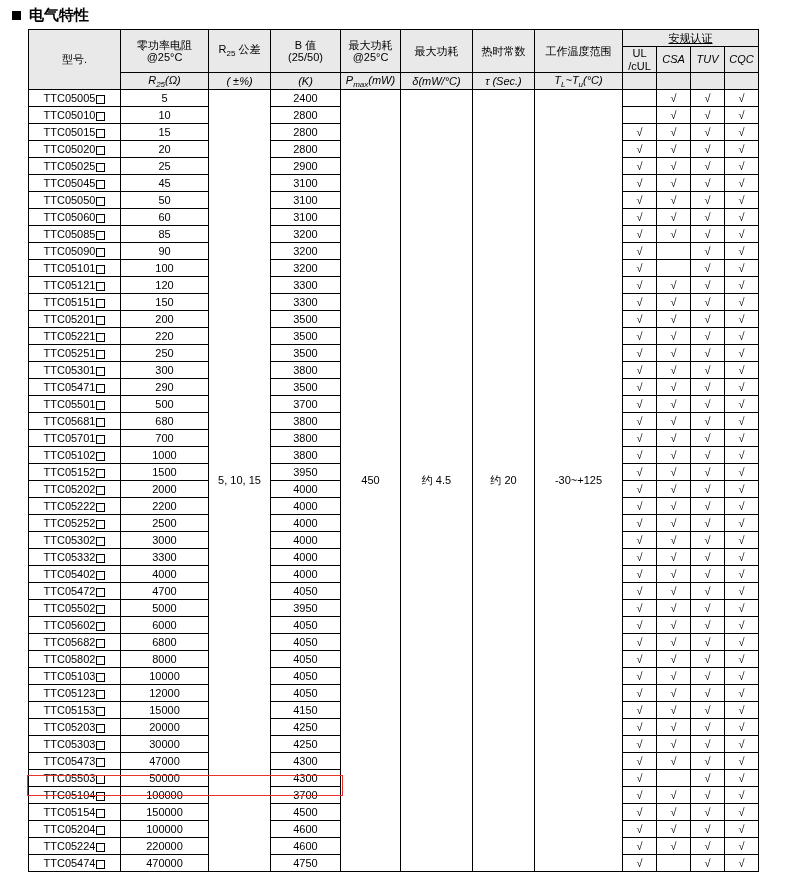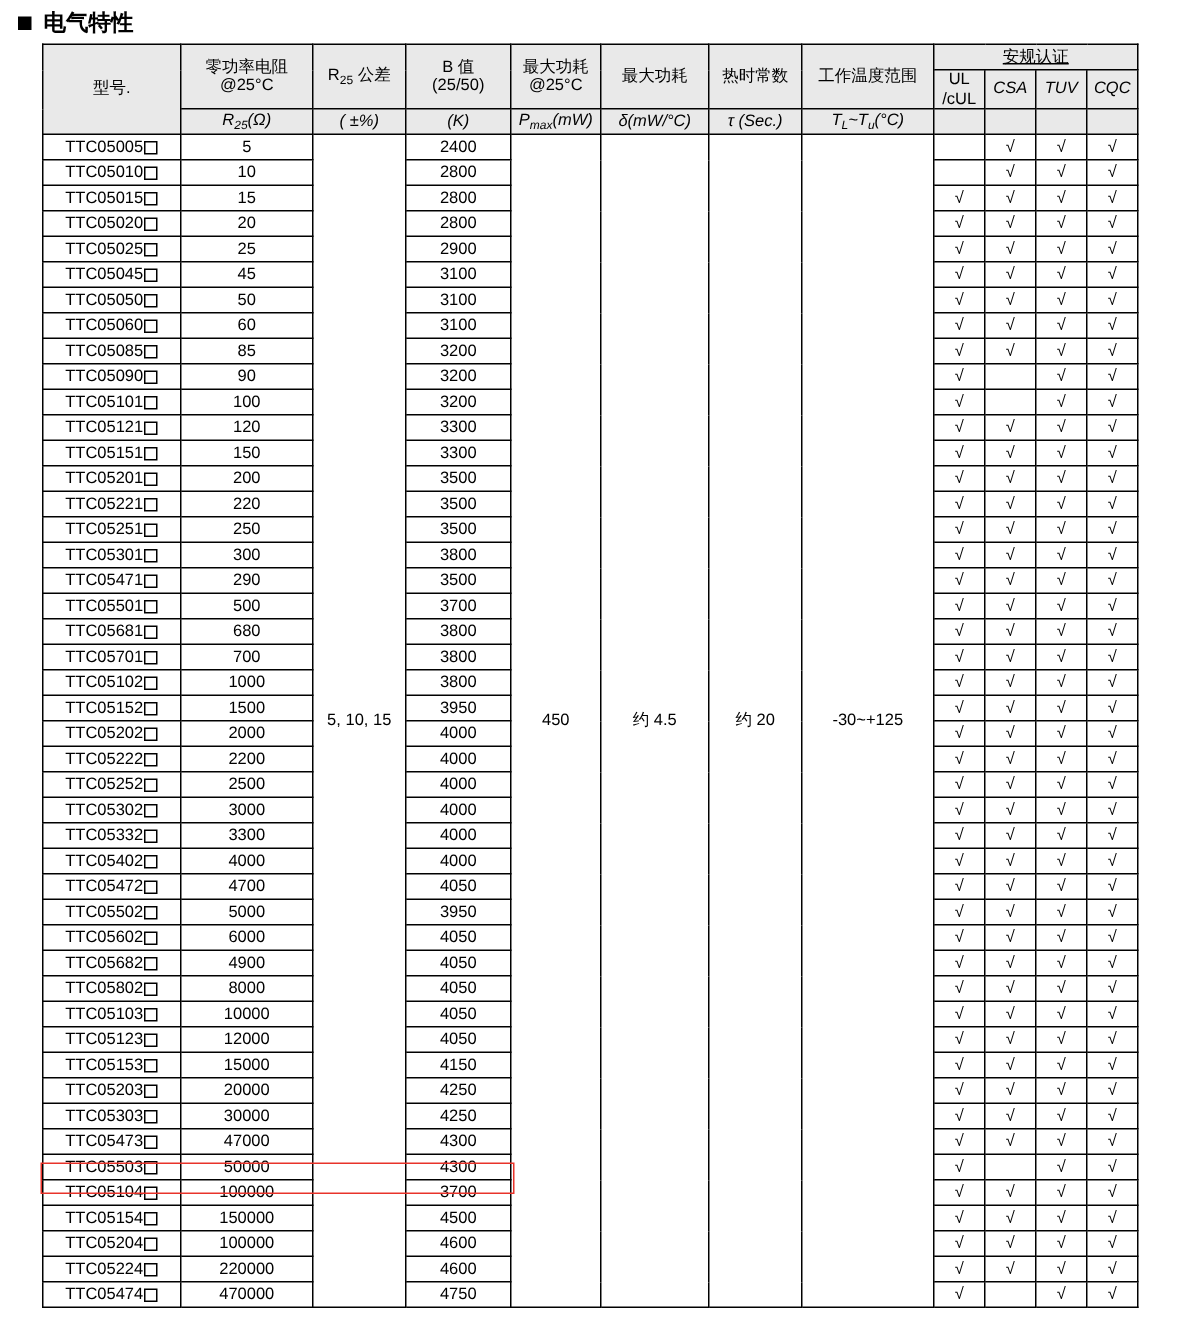--- a/index.html
+++ b/index.html
@@ -488,21 +488,21 @@
           <td class="model"><span>TTC05602</span><span class="sq"></span></td>
           <td class="r25">6000</td>
           <td>4050</td>
           <td class="check">√</td>
           <td class="check">√</td>
           <td class="check">√</td>
           <td class="check">√</td>
         </tr>
         <tr>
           <td class="model"><span>TTC05682</span><span class="sq"></span></td>
-          <td class="r25">4900</td>
+          <td class="r25">6800</td>
           <td>4050</td>
           <td class="check">√</td>
           <td class="check">√</td>
           <td class="check">√</td>
           <td class="check">√</td>
         </tr>
         <tr>
           <td class="model"><span>TTC05802</span><span class="sq"></span></td>
           <td class="r25">8000</td>
           <td>4050</td>

